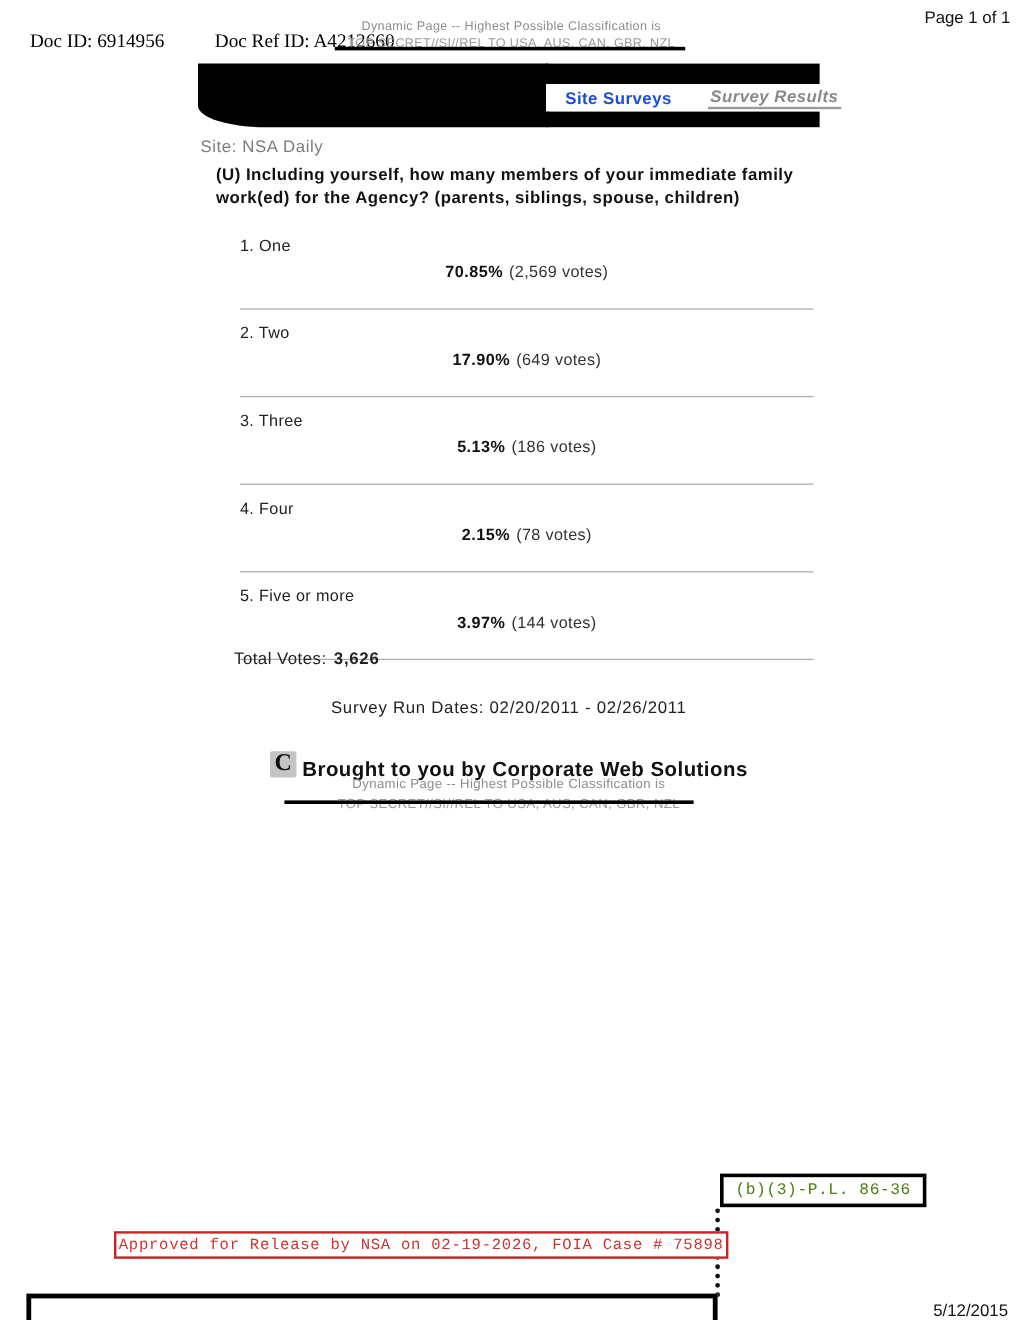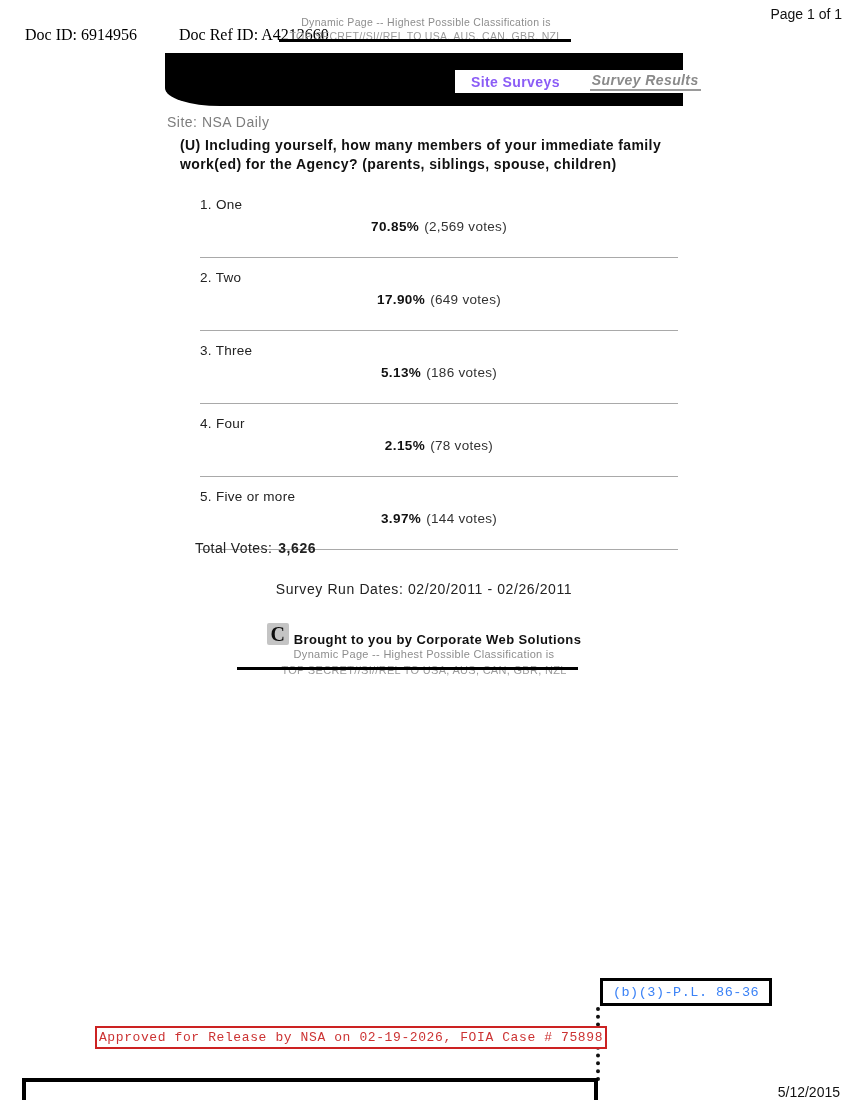--- a/index.html
+++ b/index.html
@@ -49,21 +49,21 @@
   .bar-top { height: 17px; background: #000; }
   .tab-strip {
     height: 23px; background: #fff;
     display: flex; align-items: center;
     white-space: nowrap; overflow: visible;
   }
   .tab {
     font-size: 14px; font-weight: bold; letter-spacing: 0.4px;
     cursor: pointer;
   }
-  .tab-active { color: #8b5cf6; margin-left: 16px; text-align: right; }
+  .tab-active { color: #1d4ed8; margin-left: 16px; text-align: right; }
   .tab-link {
     color: #8a8a8a; margin-left: 30px;
     border-bottom: 2px solid #9a9a9a; padding: 0 2px 1px 2px; font-style: italic;
   }
   .bar-bottom { height: 13px; background: #000; }
   
   .site-label {
     position: absolute; top: 114px; left: 167px;
     font-size: 14px; font-weight: normal; color: #7d7d7d; letter-spacing: 0.5px;
   }
@@ -93,38 +93,38 @@
     position: absolute; top: 621px; left: 165px; width: 518px;
     display: flex; align-items: center; justify-content: center;
   }
   .logo {
     width: 22px; height: 22px; background: #c4c4c4;
     display: flex; align-items: center; justify-content: center;
     font-family: "Liberation Serif", serif;
     font-weight: 900; font-size: 20px; color: #0c0c0c;
     margin-right: 5px; border-radius: 2px;
   }
-  .brand-text { font-size: 13px; font-weight: bold; color: #111; letter-spacing: 0.4px; margin-top: 11px; }
+  .brand-text { font-size: 17px; font-weight: bold; color: #111; letter-spacing: 0.4px; margin-top: 11px; }
   .footer-class {
     position: absolute; top: 648px; left: 165px; width: 518px;
     text-align: center; line-height: 13px;
   }
   .footer-line1 { font-size: 11px; color: #8d8d8d; letter-spacing: 0.3px; }
   .footer-line2 { font-size: 11px; color: #9a9a9a; letter-spacing: 0.3px; margin-top: 3px; }
   .footer-strike {
     position: absolute; top: 667px; left: 237px; width: 341px; height: 3px;
     background: #000;
   }
   
   .b3-box {
     position: absolute; top: 978px; left: 600px; width: 172px; height: 28px;
     border: 3px solid #000;
     display: flex; align-items: center; justify-content: center;
     font-family: "Liberation Mono", monospace;
-    font-size: 13.5px; color: #3b82f6; letter-spacing: 0.5px;
+    font-size: 13.5px; color: #4d7c0f; letter-spacing: 0.5px;
     background: #fff;
   }
   .dotted-line {
     position: absolute; top: 1007px; left: 596px; height: 74px; width: 0;
     border-left: 4px dotted #111;
   }
   .approved-box {
     position: absolute; top: 1026px; left: 95px; width: 512px; height: 23px;
     border: 2px solid #cc2222;
     display: flex; align-items: center; justify-content: center;

